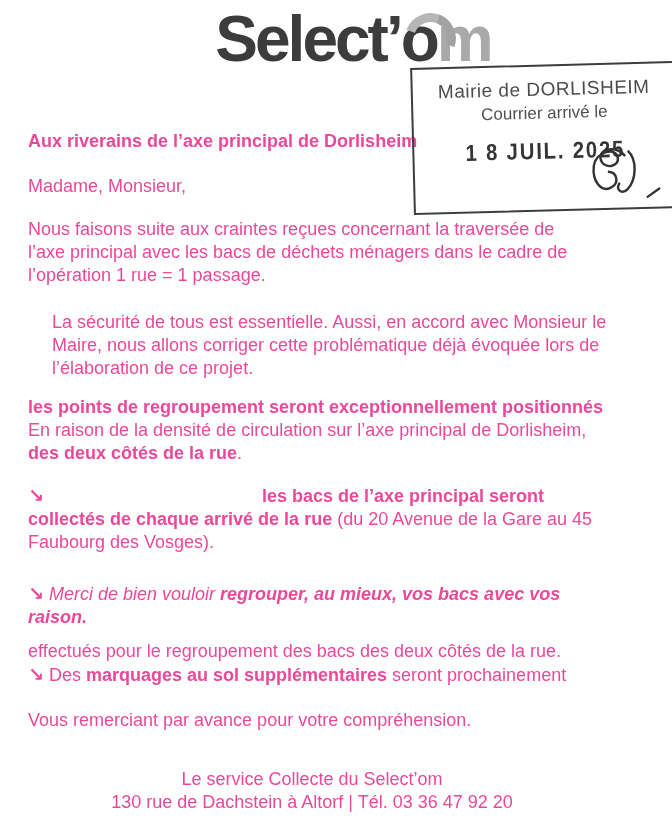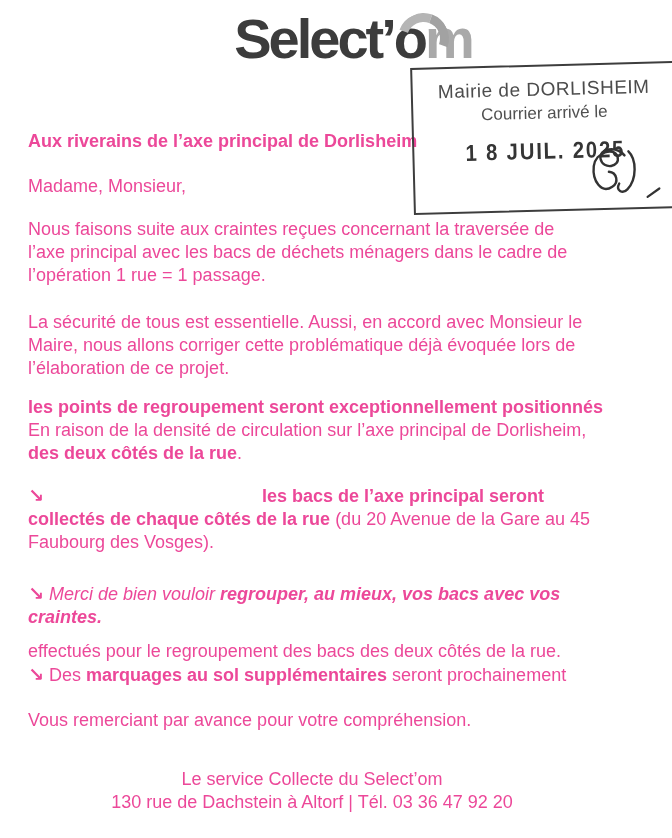--- a/index.html
+++ b/index.html
@@ -9,21 +9,21 @@
     background:#ffffff;
     overflow:hidden;
     font-family:"Liberation Sans","DejaVu Sans",sans-serif;
     color:#2b2b2b;
   }
 
   
   .logo {
     position:absolute; top:0; left:0; width:100%;
     text-align:center; padding-left:34px;
-    font-size:56px; font-weight:700; letter-spacing:-3px; line-height:78px;
+    font-size:64px; font-weight:700; letter-spacing:-3px; line-height:78px;
     white-space:nowrap;
   }
   .logo-dark { color:#3c3c3c; }
   .logo-light { color:#a9a9a9; }
   .logo-o { position:relative; display:inline-block; color:#3c3c3c; }
   .logo-o::after {
     content:""; position:absolute; left:4px; bottom:14px;
     width:33px; height:33px; border-radius:50%;
     border:9px solid transparent;
     border-right-color:#a2a2a2; border-top-color:#b5b5b5;
@@ -55,21 +55,21 @@
   
   .content {
     position:absolute; left:28px; top:130px; width:582px;
     font-size:18px; line-height:23px; color:#ec4899;
   }
   .b { font-weight:700; }
   .pre { white-space:pre-line; }
   .heading { font-weight:700; margin-bottom:22px; }
   .salutation { margin-bottom:20px; }
   .p1 { margin-bottom:24px; }
-  .p2 { margin-bottom:16px; }
+  .p2 { margin-bottom:16px;margin-left:24px; }
   .p3 { margin-bottom:19px; }
   .bullet1 { margin-bottom:28px; }
   .bullet2 { margin-bottom:11px;font-style:italic; }
   .bullet3 { margin-bottom:22px; }
   .closing { margin-bottom:36px; }
   .arrow { font-weight:700; font-size:19px; }
   .gap-spacer { display:inline-block; width:218px; }
   .footer { text-align:center; padding-right:14px; }
 </style>
 </head>
@@ -105,27 +105,27 @@
 l’élaboration de ce projet.</div>
 
   <div class="p3">
     <div><span class="b">les points de regroupement seront exceptionnellement positionnés</span></div>
     <div>En raison de la densité de circulation sur l’axe principal de Dorlisheim,</div>
     <div><span class="b">des deux côtés de la rue</span><span>.</span></div>
   </div>
 
   <div class="bullet1">
     <div><span class="arrow">↘</span><span class="gap-spacer"></span><span class="b">les bacs de l’axe principal seront</span></div>
-    <div><span class="b">collectés de chaque côtés de la rue</span><span> (du 20 Avenue de la Gare au 45</span></div>
+    <div><span class="b">collectés de chaque arrivé de la rue</span><span> (du 20 Avenue de la Gare au 45</span></div>
     <div><span>Faubourg des Vosges).</span></div>
   </div>
 
   <div class="bullet2">
     <div><span class="arrow">↘</span><span> Merci de bien vouloir </span><span class="b">regrouper, au mieux, vos bacs avec vos</span></div>
-    <div><span class="b">craintes.</span></div>
+    <div><span class="b">raison.</span></div>
   </div>
 
   <div class="bullet3">
     <div><span>effectués pour le regroupement des bacs des deux côtés de la rue.</span></div>
     <div><span class="arrow">↘</span><span> Des </span><span class="b">marquages au sol supplémentaires</span><span> seront prochainement</span></div>
   </div>
 
   <div class="closing">Vous remerciant par avance pour votre compréhension.</div>
 
   <div class="footer">

